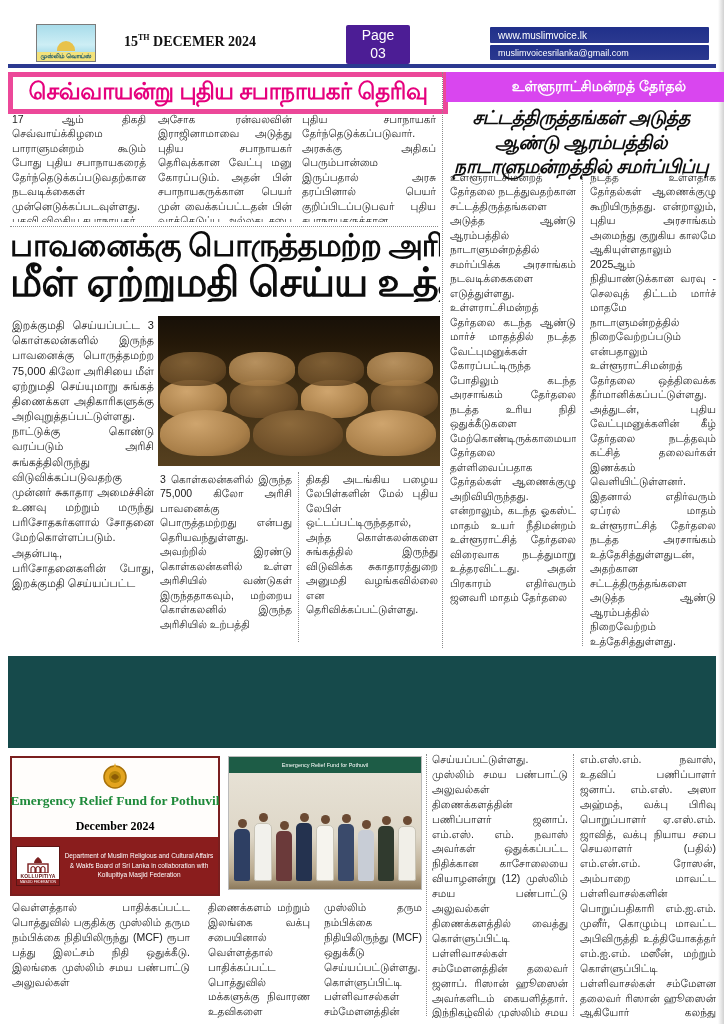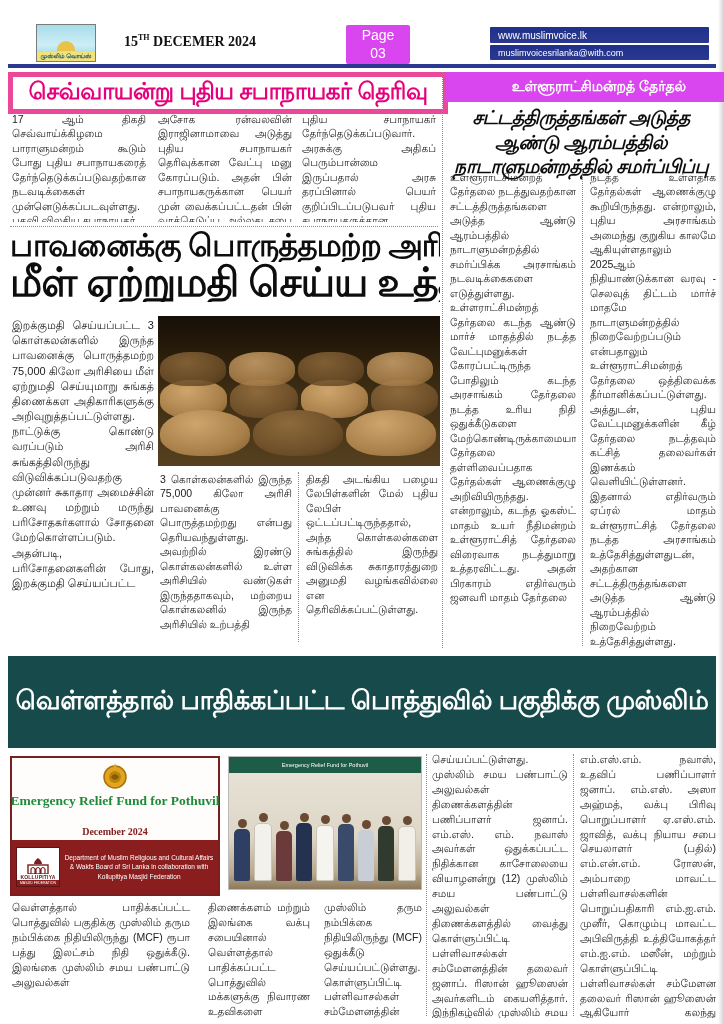--- a/index.html
+++ b/index.html
@@ -14,21 +14,21 @@
     left:36px;top:24px;width:58px;height:36px;
     background:linear-gradient(180deg,#a8dcea 0%,#cdeef5 55%,#8fd0e2 100%);
     border:1px solid #7b7b7b;display:flex;flex-direction:column;justify-content:flex-end;
     align-items:center;overflow:hidden;
   }
   .masthead-logo .mosque{width:18px;height:10px;background:#e8c24a;border-radius:9px 9px 0 0;margin-bottom:1px;}
   .masthead-logo .logo-label{font-size:6px;font-weight:bold;color:#0b4f6c;background:#f3e27a;width:100%;text-align:center;padding:1px 0;}
   .issue-date{left:124px;top:33px;font-family:"Liberation Serif","DejaVu Serif",serif;font-weight:bold;font-size:14px;color:#111;}
   .issue-date sup{font-size:8px;}
   .page-box{
-    left:346px;top:25px;width:64px;height:39px;background:#d946ef;color:#fff;
+    left:346px;top:25px;width:64px;height:39px;background:#4c1d95;color:#fff;
     display:flex;flex-direction:column;align-items:center;justify-content:center;
     font-size:14px;line-height:1.25;border-radius:2px;
   }
   .contact-bar{left:490px;width:219px;background:linear-gradient(180deg,#20308a,#2b3990);color:#fff;
     font-size:10px;display:flex;align-items:center;padding-left:8px;box-sizing:border-box;border-radius:1px;}
   .bar-web{top:27px;height:16px;}
   .bar-mail{top:45px;height:15px;font-size:9px;}
   .head-rule{left:8px;top:64px;width:708px;height:4px;background:#2b3990;}
   .page-edge{right:0;top:0;width:6px;height:1024px;background:linear-gradient(90deg,rgba(0,0,0,0),rgba(0,0,0,0.18));}
 
@@ -73,21 +73,21 @@
   .relief-banner{
     left:8px;top:656px;width:708px;height:92px;background:#164a4b;color:#fff;
     display:flex;flex-direction:column;align-items:center;justify-content:center;gap:4px;
   }
   .relief-banner span{font-size:26px;font-weight:800;white-space:nowrap;letter-spacing:-0.5px;}
   .fund-box{
     left:10px;top:756px;width:210px;height:140px;border:2px solid #7a1f1f;background:#fffdfb;
     display:flex;flex-direction:column;align-items:center;box-sizing:border-box;
   }
   .fund-title{font-family:"Liberation Serif","DejaVu Serif",serif;font-weight:bold;color:#1e8a3a;font-size:13.5px;margin-top:2px;white-space:nowrap;}
-  .fund-date{font-family:"Liberation Serif","DejaVu Serif",serif;font-weight:bold;color:#7f1d1d;font-size:10px;margin-top:17px;}
+  .fund-date{font-family:"Liberation Serif","DejaVu Serif",serif;font-weight:bold;color:#000000;font-size:12px;margin-top:10px;}
   .fund-strip{
     margin-top:3px;width:100%;flex:1;background:#8a1d1d;display:flex;align-items:center;gap:4px;padding:2px 4px;box-sizing:border-box;
   }
   .k-logo{width:42px;height:38px;background:#fff;border:1px solid #5d1414;display:flex;flex-direction:column;align-items:center;justify-content:flex-end;}
   .k-name{font-size:5px;font-weight:bold;color:#5d1414;letter-spacing:0.2px;}
   .k-sub{font-size:3.5px;color:#fff;background:#8a1d1d;width:100%;text-align:center;padding:1px 0;}
   .fund-org{flex:1;color:#fff;font-size:6.5px;line-height:1.45;text-align:center;}
   .event-photo{
     left:228px;top:756px;width:194px;height:134px;overflow:hidden;
     background:linear-gradient(180deg,#e9e4d8 0%,#ded7c8 60%,#b9a98e 88%,#8d7a5c 100%);
@@ -113,21 +113,21 @@
 
 <div class="abs page-box">
   <span>Page</span>
   <span>03</span>
 </div>
 
 <div class="abs contact-bar bar-web">
   <span>www.muslimvoice.lk</span>
 </div>
 <div class="abs contact-bar bar-mail">
-  <span>muslimvoicesrilanka@with.com</span>
+  <span>muslimvoicesrilanka@gmail.com</span>
 </div>
 
 <div class="abs head-rule"></div>
 <div class="abs page-edge"></div>
 
 <div class="abs speaker-headline">செவ்வாயன்று புதிய சபாநாயகர் தெரிவு</div>
 
 <div class="col speaker-col" style="left:12px;width:134px;">17 ஆம் திகதி செவ்வாய்க்கிழமை பாராளுமன்றம் கூடும் போது புதிய சபாநாயகரைத் தேர்ந்தெடுக்கப்படுவதற்கான நடவடிக்கைகள் முன்னெடுக்கப்படவுள்ளது. பதவி விலகிய சபாநாயகர்</div>
 <div class="col speaker-col" style="left:158px;width:134px;">அசோக ரன்வலவின் இராஜினாமாவை அடுத்து புதிய சபாநாயகர் தெரிவுக்கான வேட்பு மனு கோரப்படும். அதன் பின் சபாநாயகருக்கான பெயர் முன் வைக்கப்பட்டதன் பின் வாக்கெடுப்பு அல்லது சபை முழு ஒப்புதலுடன்</div>
 <div class="col speaker-col" style="left:302px;width:134px;">புதிய சபாநாயகர் தேர்ந்தெடுக்கப்படுவார். அரசுக்கு அதிகப் பெரும்பான்மை இருப்பதால் அரசு தரப்பினால் பெயர் குறிப்பிடப்படுபவர் புதிய சபாநாயகருக்கான அங்கீகாரத்தைப் பெற்றுக் கொள்வார்.</div>
@@ -167,21 +167,20 @@
 <div class="col" style="left:306px;top:472px;width:132px;height:172px;">திகதி அடங்கிய பழைய லேபிள்களின் மேல் புதிய லேபிள் ஒட்டப்பட்டிருந்ததால், அந்த கொள்கலன்களை சுங்கத்தில் இருந்து விடுவிக்க சுகாதாரத்துறை அனுமதி வழங்கவில்லை என தெரிவிக்கப்பட்டுள்ளது.</div>
 
 <div class="abs election-kicker">உள்ளூராட்சிமன்றத் தேர்தல்</div>
 <div class="abs election-headline">சட்டத்திருத்தங்கள் அடுத்த ஆண்டு ஆரம்பத்தில் நாடாளுமன்றத்தில் சமர்ப்பிப்பு</div>
 
 <div class="col election-col" style="left:450px;width:126px;">உள்ளூராட்சிமன்றத் தேர்தலை நடத்துவதற்கான சட்டத்திருத்தங்களை அடுத்த ஆண்டு ஆரம்பத்தில் நாடாளுமன்றத்தில் சமர்ப்பிக்க அரசாங்கம் நடவடிக்கைகளை எடுத்துள்ளது. உள்ளராட்சிமன்றத் தேர்தலை கடந்த ஆண்டு மார்ச் மாதத்தில் நடத்த வேட்புமனுக்கள் கோரப்பட்டிருந்த போதிலும் கடந்த அரசாங்கம் தேர்தலை நடத்த உரிய நிதி ஒதுக்கீடுகளை மேற்கொண்டிருக்காமையால் தேர்தலை தள்ளிவைப்பதாக தேர்தல்கள் ஆணைக்குழு அறிவியிருந்தது. என்றாலும், கடந்த ஓகஸ்ட் மாதம் உயர் நீதிமன்றம் உள்ளூராட்சித் தேர்தலை விரைவாக நடத்துமாறு உத்தரவிட்டது. அதன் பிரகாரம் எதிர்வரும் ஜனவரி மாதம் தேர்தலை</div>
 <div class="abs dotted-v" style="left:582px;top:170px;height:476px;"></div>
 <div class="col election-col" style="left:590px;width:126px;">நடத்த உள்ளதாக தேர்தல்கள் ஆணைக்குழு கூறியிருந்தது. என்றாலும், புதிய அரசாங்கம் அமைந்து குறுகிய காலமே ஆகியுள்ளதாலும் 2025ஆம் நிதியாண்டுக்கான வரவு - செலவுத் திட்டம் மார்ச் மாதமே நாடாளுமன்றத்தில் நிறைவேற்றப்படும் என்பதாலும் உள்ளூராட்சிமன்றத் தேர்தலை ஒத்திவைக்க தீர்மானிக்கப்பட்டுள்ளது. அத்துடன், புதிய வேட்புமனுக்களின் கீழ் தேர்தலை நடத்தவும் கட்சித் தலைவர்கள் இணக்கம் வெளியிட்டுள்ளனர். இதனால் எதிர்வரும் ஏப்ரல் மாதம் உள்ளூராட்சித் தேர்தலை நடத்த அரசாங்கம் உத்தேசித்துள்ளதுடன், அதற்கான சட்டத்திருத்தங்களை அடுத்த ஆண்டு ஆரம்பத்தில் நிறைவேற்றம் உத்தேசித்துள்ளது.</div>
 
 <div class="abs relief-banner">
-  <span>வெள்ளத்தால் பாதிக்கப்பட்ட பொத்துவில் பகுதிக்கு முஸ்லிம்</span>
 </div>
 
 <div class="abs fund-box">
   <svg width="30" height="30" viewBox="0 0 30 30" style="margin-top:3px;">
     <circle cx="15" cy="16" r="11" fill="#e3a41f" stroke="#a8720a" stroke-width="1.5"></circle>
     <path d="M15 2 L17 8 L13 8 Z" fill="#e3a41f"></path>
     <circle cx="15" cy="16" r="6" fill="#b8860b"></circle>
     <path d="M11 16 q4 -6 8 0 q-4 6 -8 0" fill="#8a5a06"></path>
   </svg>
   <div class="fund-title">Emergency Relief Fund for Pothuvil</div>

